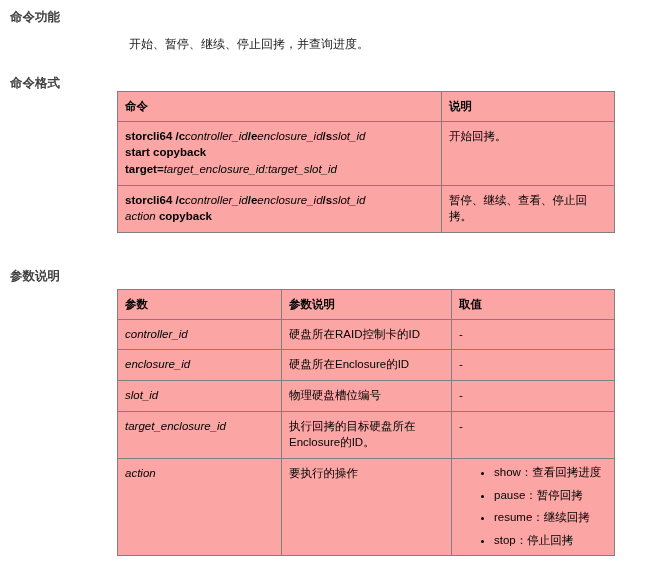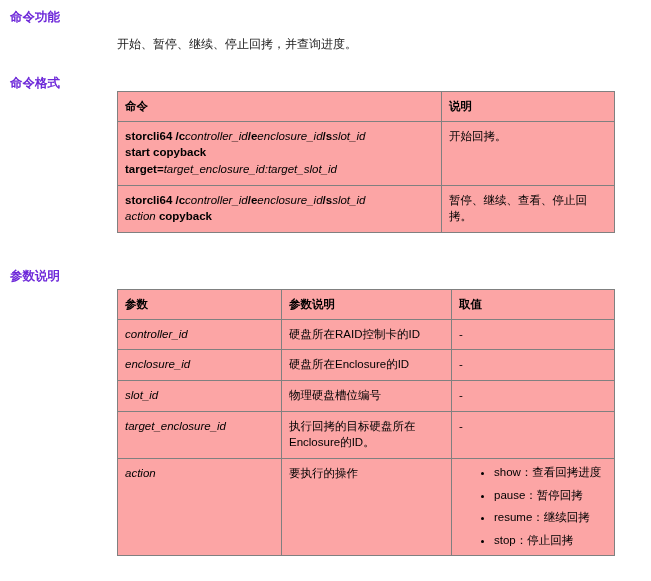--- a/index.html
+++ b/index.html
@@ -16,37 +16,37 @@
     overflow: hidden;
   }
   .page {
     position: relative;
     width: 651px;
     height: 581px;
   }
   .section-heading {
     font-weight: bold;
     font-size: 12.5px;
-    color: #6d28d9;
+    color: #404040;
     margin: 0;
   }
   .body-text {
     font-size: 12px;
     color: #1a1a1a;
   }
 
   
   #heading-function {
     position: absolute;
     left: 10px;
     top: 9px;
   }
   #text-function {
     position: absolute;
-    left: 117px;
+    left: 129px;
     top: 36px;
   }
   #heading-format {
     position: absolute;
     left: 10px;
     top: 75px;
   }
   #table-format {
     position: absolute;
     left: 117px;

